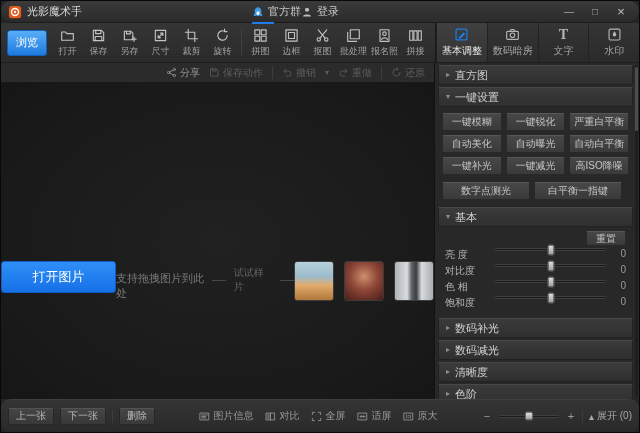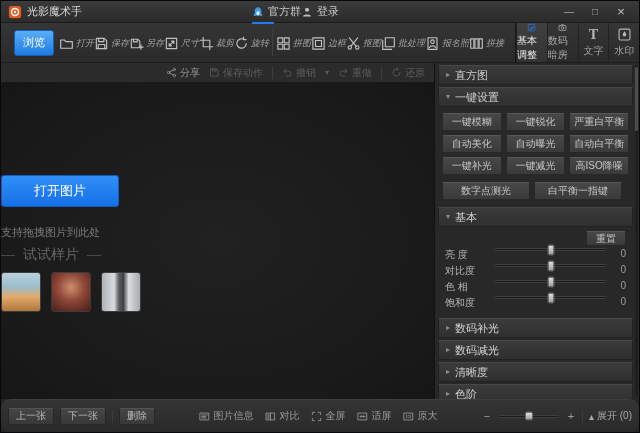--- a/index.html
+++ b/index.html
@@ -1,63 +1,63 @@
 <!DOCTYPE html>
 <html style="--accent: #1f7ce8;"><head>
 <meta charset="utf-8">
 <style>
   :root{ --accent:#1f7ce8; }
   *{margin:0;padding:0;box-sizing:border-box;font-family:"Liberation Sans","DejaVu Sans",sans-serif;user-select:none;}
   html,body{width:640px;height:433px;overflow:hidden;background:#101010;}
   .window{width:640px;height:433px;background:#262626;border:1px solid #06080a;display:flex;flex-direction:column;}
 
   
-  .titlebar{height:22px;flex:0 0 22px;background:linear-gradient(#3a3a3a,#2b2b2b);border-bottom:1px solid #1b1b1b;display:flex;align-items:center;padding:0 7px;gap:5px;}
+  .titlebar{height:22px;flex:0 0 22px;background:linear-gradient(#3a3a3a,#2b2b2b);border-bottom:1px solid #1b1b1b;display:flex;align-items:center;padding:0 7px;gap:5px;border-radius:10px;}
   .applogo{width:14px;height:14px;display:block;}
   .apptitle{font-size:11px;color:#d8d8d8;white-space:nowrap;}
   .tb-mid{display:flex;align-items:center;margin-left:165px;}
   .tb-link{display:inline-flex;align-items:center;gap:4px;font-size:11px;color:#c9c9c9;cursor:pointer;position:relative;}
   .tb-link.group::after{content:"";position:absolute;left:0;bottom:-5px;width:22px;height:2px;background:var(--accent);}
   .winctl{margin-left:auto;display:flex;align-items:center;gap:4px;}
   .wbtn{width:22px;height:16px;text-align:center;color:#a8a8a8;font-size:10px;line-height:16px;cursor:pointer;}
   .wbtn.close{color:#c2c2c2;font-size:13px;}
 
   
   .i{width:15px;height:15px;fill:none;stroke:currentColor;stroke-width:1.2;stroke-linecap:round;stroke-linejoin:round;display:block;}
   .i.s{width:11px;height:11px;}
   .fi{width:12px;height:12px;display:block;}
 
   
   .toolbar{height:40px;flex:0 0 40px;display:flex;background:linear-gradient(#353535,#2a2a2a);border-bottom:1px solid #1d1d1d;}
-  .toolbar-left{flex:0 0 434px;display:flex;align-items:center;padding:0 11px;border-right:1px solid #171717;}
+  .toolbar-left{flex:0 0 434px;display:flex;align-items:center;padding:0 4px;border-right:1px solid #171717;}
   .browse{flex:0 0 40px;height:26px;border-radius:3px;background:linear-gradient(#59aef8,#1e7adf);border:1px solid #145fb8;color:#fff;font-size:11px;margin:0 5px 0 2px;cursor:pointer;}
-  .titem{flex:0 0 31px;display:flex;flex-direction:row;align-items:center;gap:2px;color:#c2c2c2;cursor:pointer;padding-top:1px;font-style:italic;}
+  .titem{flex:0 0 31px;display:flex;flex-direction:column;align-items:center;gap:2px;color:#c2c2c2;cursor:pointer;padding-top:1px;}
   .tlabel{font-size:9px;color:#a2a2a2;white-space:nowrap;}
   .tsep{flex:0 0 1px;height:26px;background:#1c1c1c;border-right:1px solid #404040;margin:0 3px;}
   .toolbar-tabs{flex:1;display:flex;}
   .ttab{flex:1;display:flex;flex-direction:column;align-items:center;justify-content:center;gap:2px;color:#a6a6a6;font-size:10px;border-left:1px solid #222;cursor:pointer;}
   .ttab .i{color:#b5b5b5;}
   .ttab.active{background:linear-gradient(#404040,#333);color:#eaeaea;}
   .ttab.active .i{color:var(--accent);stroke-width:1.3;}
   .tglyph{font-family:"Liberation Serif","DejaVu Serif",serif;font-weight:bold;font-size:14px;line-height:15px;color:#b5b5b5;}
 
   
   .body{flex:1;display:flex;min-height:0;}
   .left{flex:0 0 434px;display:flex;flex-direction:column;border-right:1px solid #121212;min-height:0;}
 
   .actionbar{height:20px;flex:0 0 20px;background:#2b2b2b;border-bottom:1px solid #191919;display:flex;align-items:center;justify-content:flex-end;gap:9px;padding:0 9px;font-size:10px;}
   .act{display:inline-flex;align-items:center;gap:3px;color:#9b9b9b;cursor:pointer;white-space:nowrap;}
   .act.disabled{color:#5e5e5e;}
   .caret{font-size:8px;}
   .vsep{width:1px;height:13px;background:#1d1d1d;border-right:1px solid #3d3d3d;}
 
-  .canvas{flex:1;background:radial-gradient(ellipse at center,#212121 0%,#1a1a1a 70%,#161616 100%);display:flex;flex-direction:column;padding-top:92px;min-height:0;}
+  .canvas{flex:1;background:radial-gradient(ellipse at center,#212121 0%,#1a1a1a 70%,#161616 100%);display:flex;align-items:center;padding-top:72px;min-height:0;}
   .open-btn{width:118px;height:32px;background:linear-gradient(#2f8ff7,#1570e6);border:1px solid #0f5cc2;border-radius:3px;color:#fff;font-size:13px;cursor:pointer;}
   .drop-hint{margin-top:18px;color:#7b7b7b;font-size:11px;}
-  .samples-title{margin-top:6px;display:flex;align-items:center;gap:8px;color:#666;font-size:14px;}
+  .samples-title{margin-top:6px;display:flex;align-items:center;gap:8px;color:#666;font-size:10px;}
   .dash{width:14px;height:1px;background:#484848;}
   .thumbs{margin-top:8px;display:flex;gap:10px;}
   .thumb{width:40px;height:40px;border-radius:3px;border:1px solid #3c3c3c;cursor:pointer;}
   .t1{background:linear-gradient(180deg,#b7d0de 0%,#9cbccb 38%,#e2aa6a 62%,#b0773c 100%);}
   .t2{background:radial-gradient(circle at 50% 38%,#cd8f6e 0%,#8f4738 45%,#471e18 100%);}
   .t3{background:linear-gradient(90deg,#b0b4b7 0%,#d9dcde 32%,#5c6165 44%,#3a3e41 56%,#d9dcde 70%,#a9adb0 100%);}
 
   
   .rpanel{flex:1;background:#282828;padding:2px 6px 0 3px;position:relative;overflow:hidden;}
   .sec-h{height:20px;background:linear-gradient(#3b3b3b,#2f2f2f);border:1px solid #222;border-top-color:#474747;display:flex;align-items:center;gap:5px;padding:0 7px;margin-bottom:2px;color:#d2d2d2;font-size:11px;cursor:pointer;}

